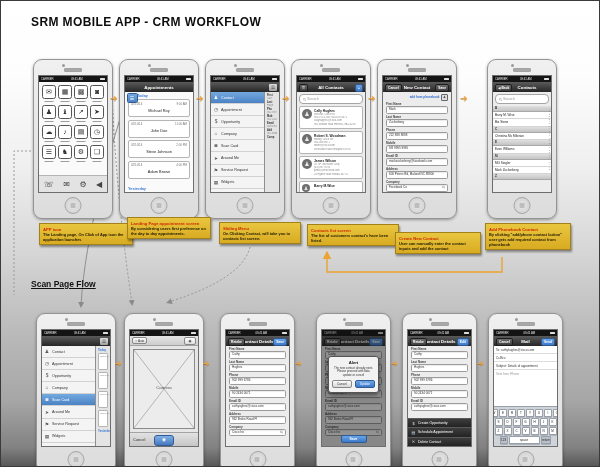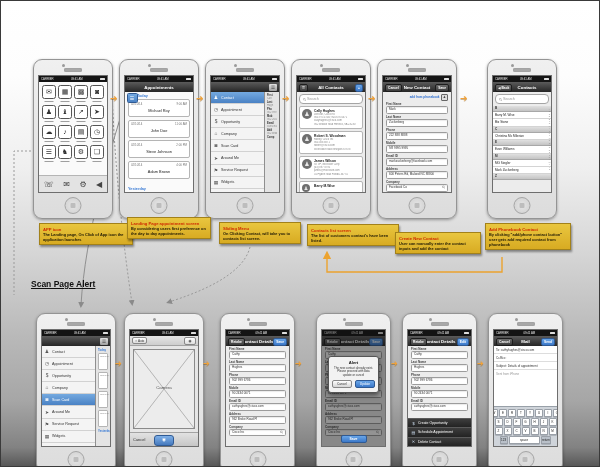--- a/index.html
+++ b/index.html
@@ -130,21 +130,22 @@
           <path d="M0,0 L6,3 L0,6 Z" fill="#eca32f"></path>
         </marker>
     </defs>
     <path d="M128,90 C108,150 84,235 80,304" fill="none" stroke="#8f8f8f" stroke-width="1" marker-end="url(#ah)"></path>
     <path d="M111,92 C114,170 123,250 131,302" fill="none" stroke="#9a9a9a" stroke-width="1" stroke-dasharray="2,2" marker-end="url(#ah)"></path>
     <path d="M249,246 C242,275 196,292 168,301" fill="none" stroke="#9a9a9a" stroke-width="1" stroke-dasharray="2,2" marker-end="url(#ah)"></path>
     <path d="M30,150 L13,150 L13,294" fill="none" stroke="#9a9a9a" stroke-width="1" stroke-dasharray="2,2"></path>
     <path d="M501,256 L501,271 L326,271 L326,254" fill="none" stroke="#eca32f" stroke-width="1.4" marker-end="url(#aho)"></path>
   </svg>
 
-  <div class="scan-title">Scan Page Alert</div>
+  <div class="page-title">SRM MOBILE APP - CRM WORKFLOW</div>
+  <div class="scan-title">Scan Page Flow</div>
 
   <div class="phone" style="left:32px;top:58px;">
     <div class="cam"></div>
     <div class="spk"></div>
     <div class="screen">
       <div class="sbar">
         <span>CARRIER</span>
         <span>09:41 AM</span>
         <span class="sb-batt"></span>
       </div>

